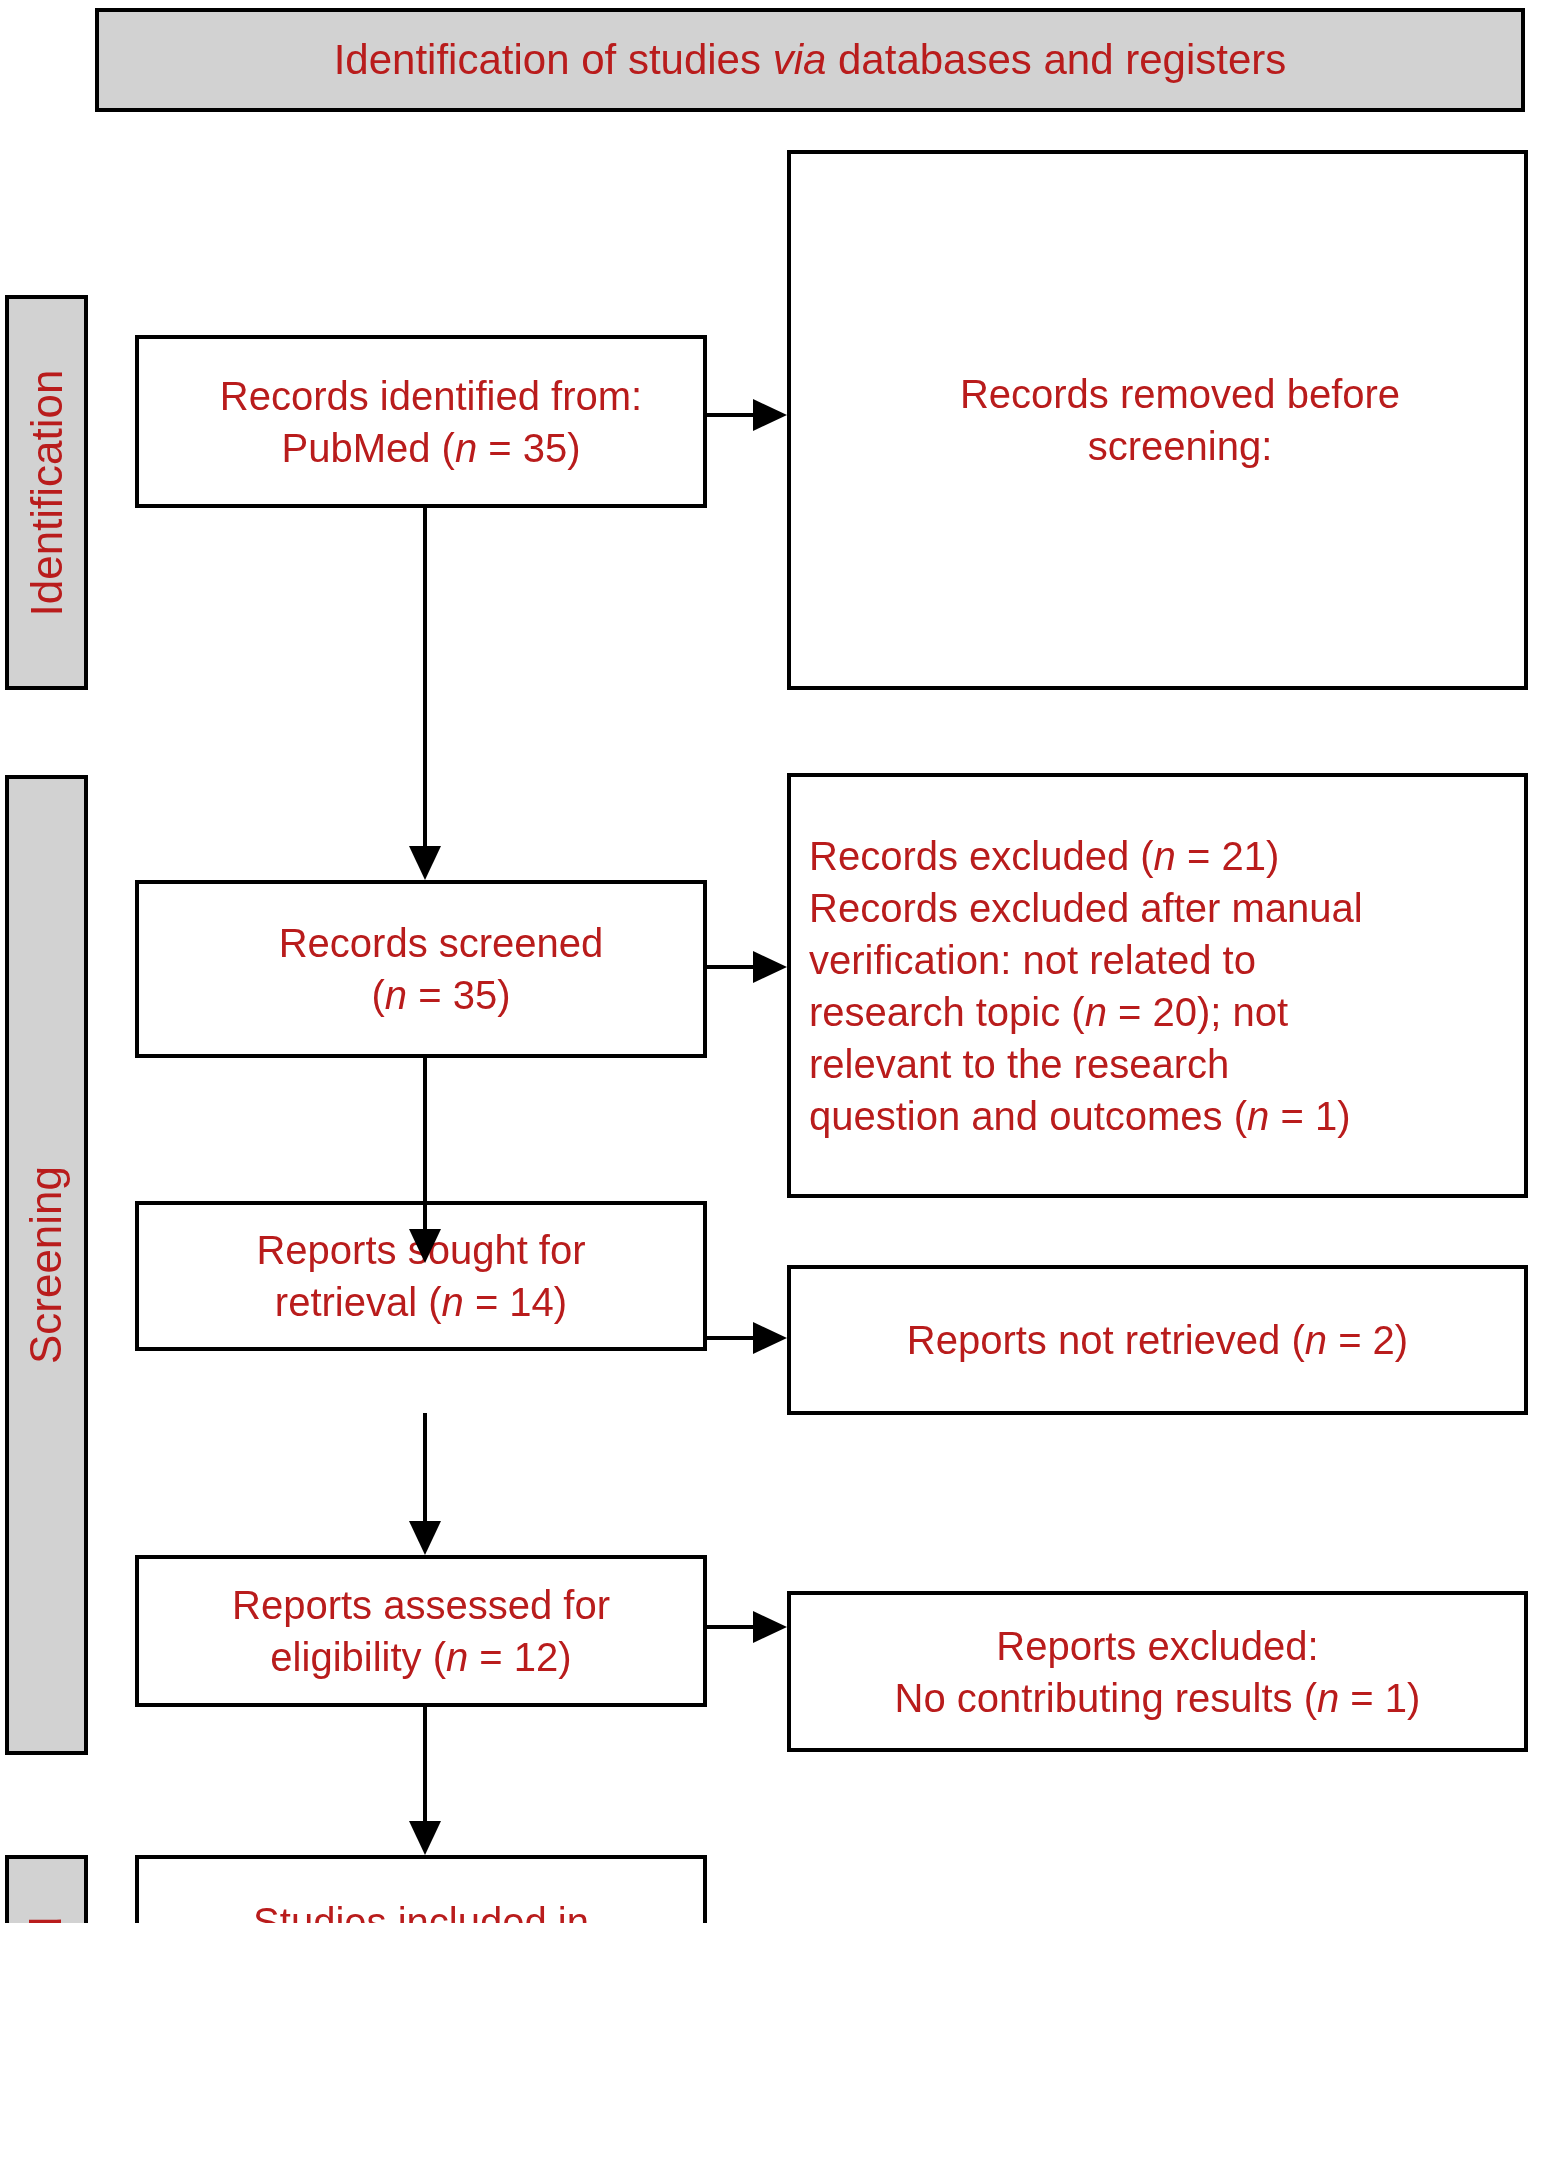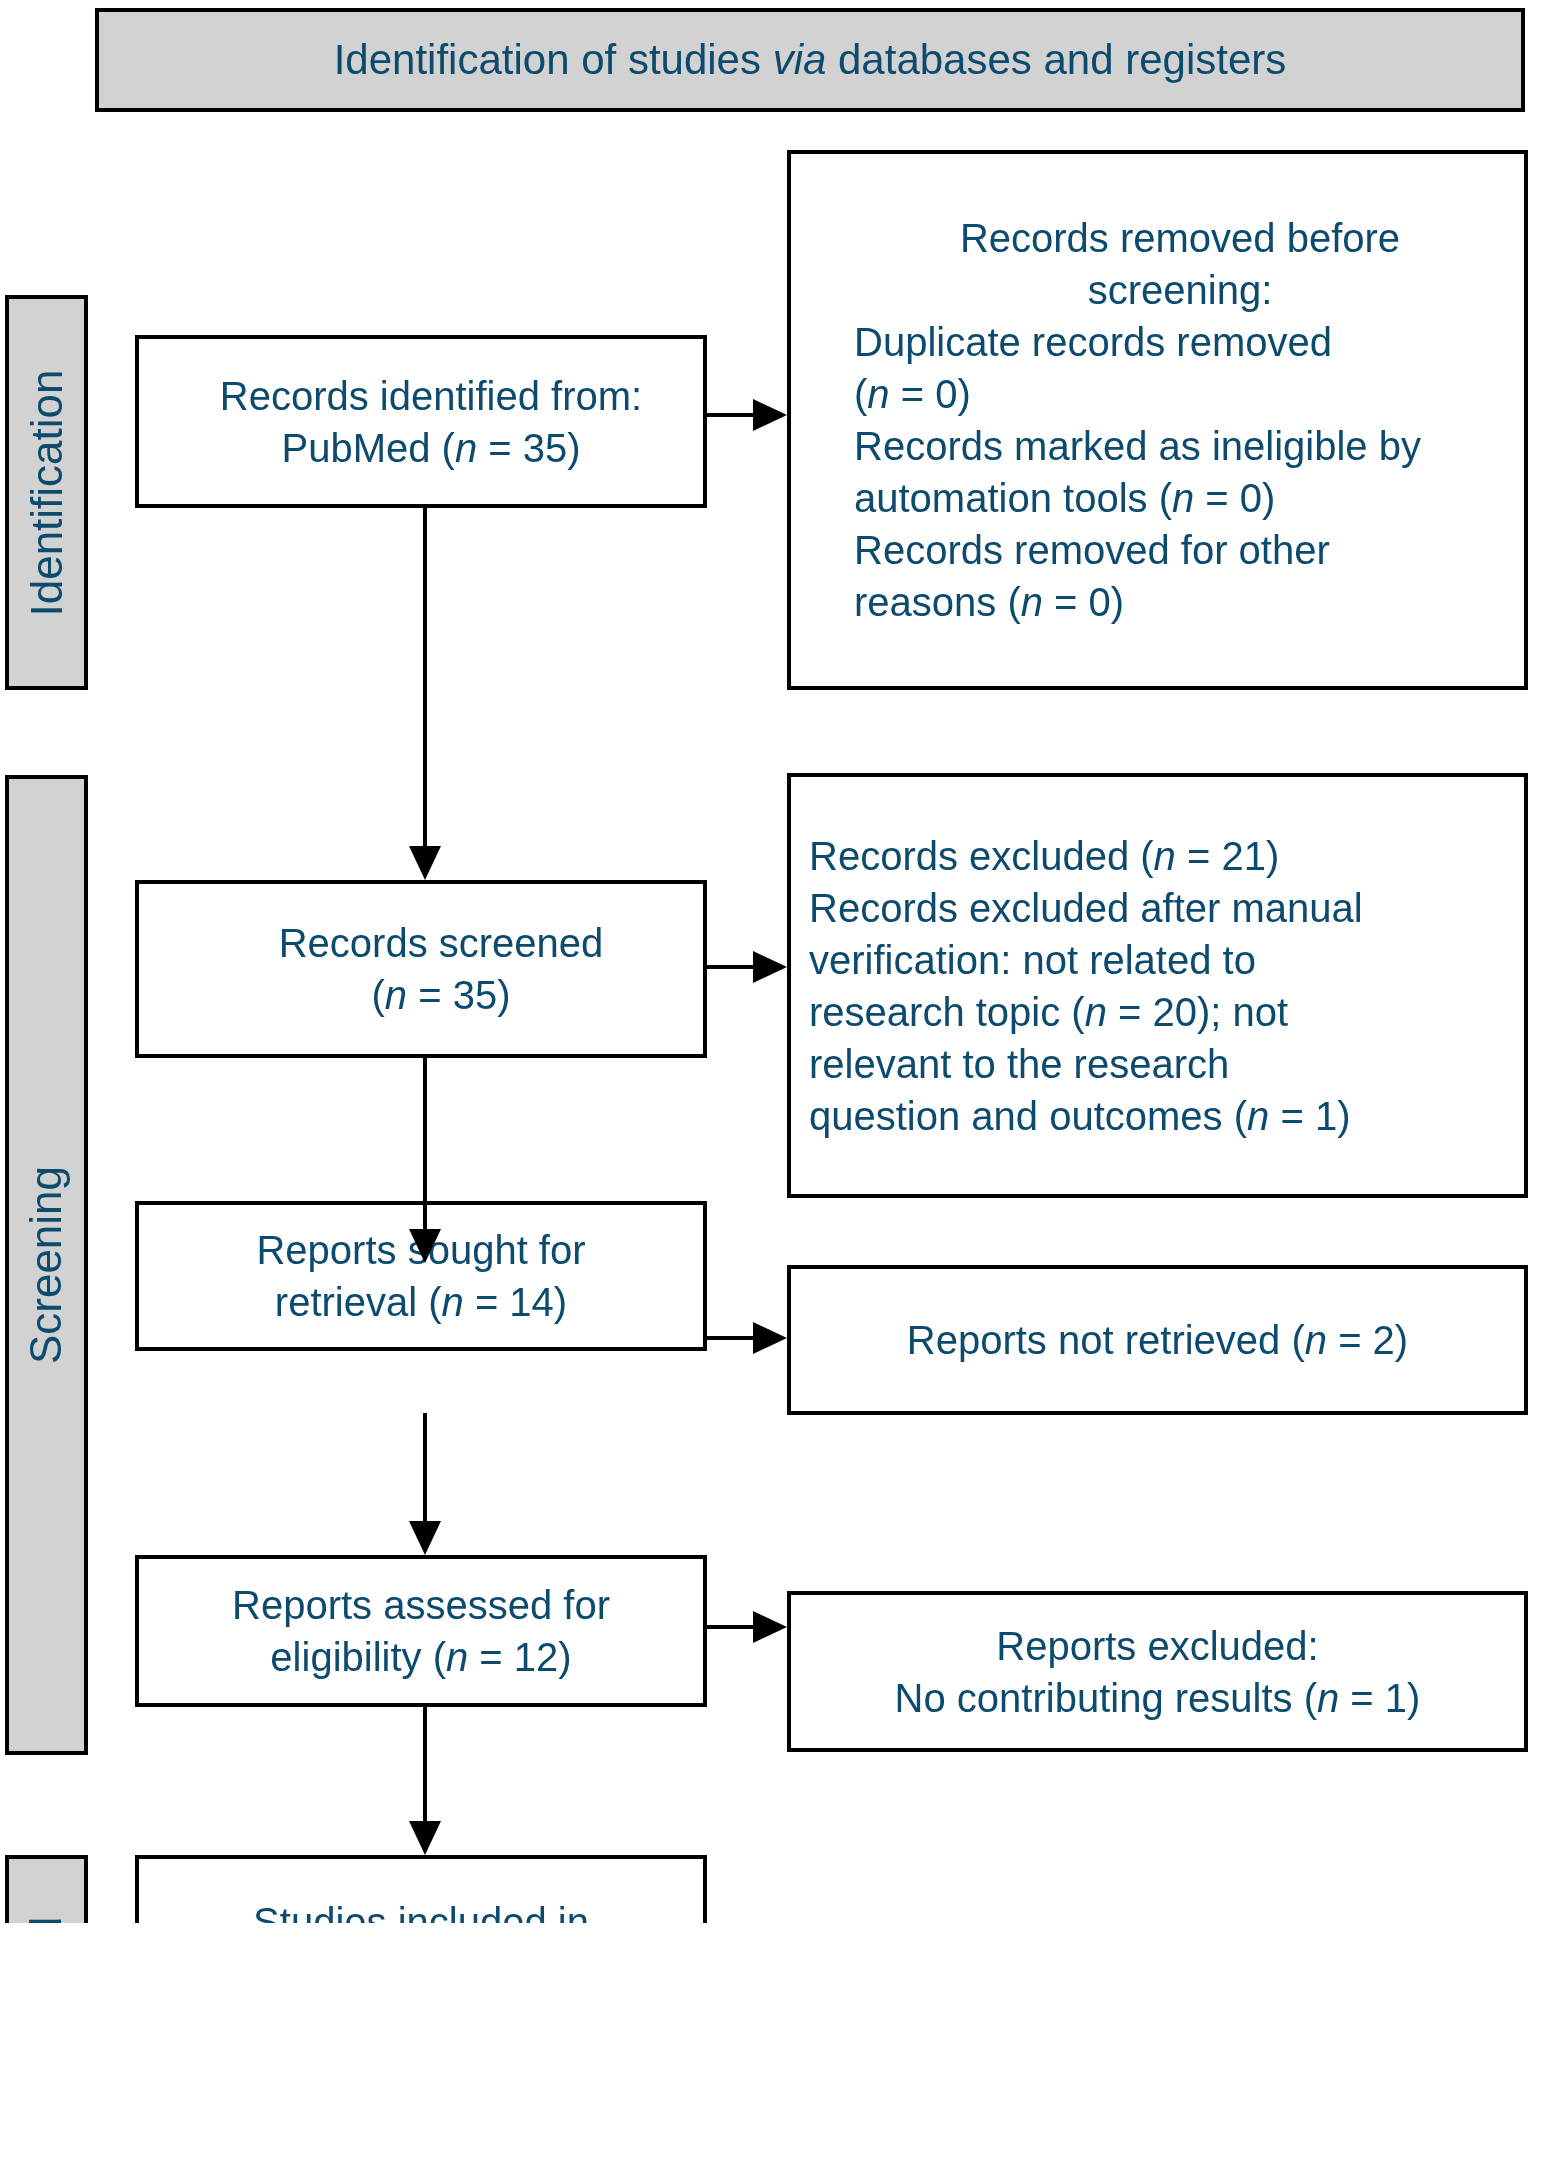--- a/index.html
+++ b/index.html
@@ -1,21 +1,21 @@
 <!DOCTYPE html>
 <html><head>
 <meta charset="utf-8">
 <style>
   html,body { margin:0; padding:0; background:#ffffff; }
   #stage {
     position:relative;
     width:1542px; height:1923px;
     background:#ffffff;
     font-family:"Liberation Sans","DejaVu Sans",sans-serif;
-    color:#0c4a6e;
+    color:#b91c1c;
   }
   .box {
     position:absolute;
     box-sizing:border-box;
     border:4px solid #000000;
     background:#ffffff;
     display:flex;
     align-items:center;
     justify-content:center;
     text-align:center;
@@ -92,21 +92,20 @@
     <div>Reports assessed for<br>eligibility (<i>n</i> = 12)</div>
   </div>
 
   <div class="box" style="left:135px; top:1855px; width:572px; height:290px;">
     <div>Studies included in<br>review (<i>n</i> = 11)<br>Reports of included<br>studies (<i>n</i> = 11)</div>
   </div>
 
   <div class="box" style="left:787px; top:150px; width:741px; height:540px;padding-left:45px;">
     <div class="inner">
       <div class="center-text">Records removed before<br>screening:</div>
-      <div class="left-text">Duplicate records removed<br>(<i>n</i> = 0)<br>Records marked as ineligible by<br>automation tools (<i>n</i> = 0)<br>Records removed for other<br>reasons (<i>n</i> = 0)</div>
     </div>
   </div>
 
   <div class="box" style="left:787px; top:773px; width:741px; height:425px;">
     <div class="inner left-text">Records excluded (<i>n</i> = 21)<br>Records excluded after manual<br>verification: not related to<br>research topic (<i>n</i> = 20); not<br>relevant to the research<br>question and outcomes (<i>n</i> = 1)</div>
   </div>
 
   <div class="box" style="left:787px; top:1265px; width:741px; height:150px;">
     <div>Reports not retrieved (<i>n</i> = 2)</div>
   </div>

